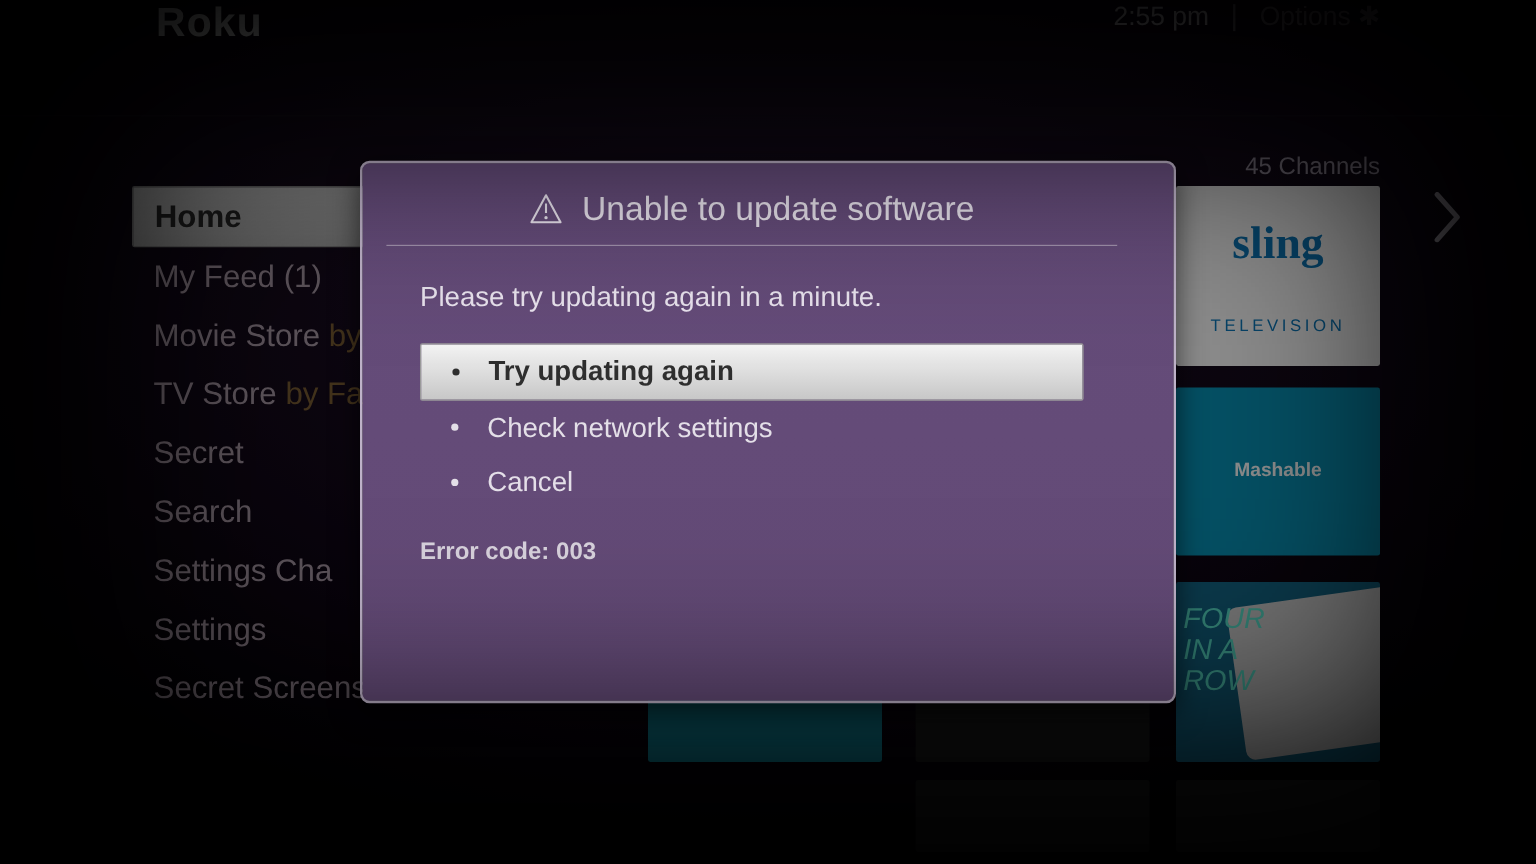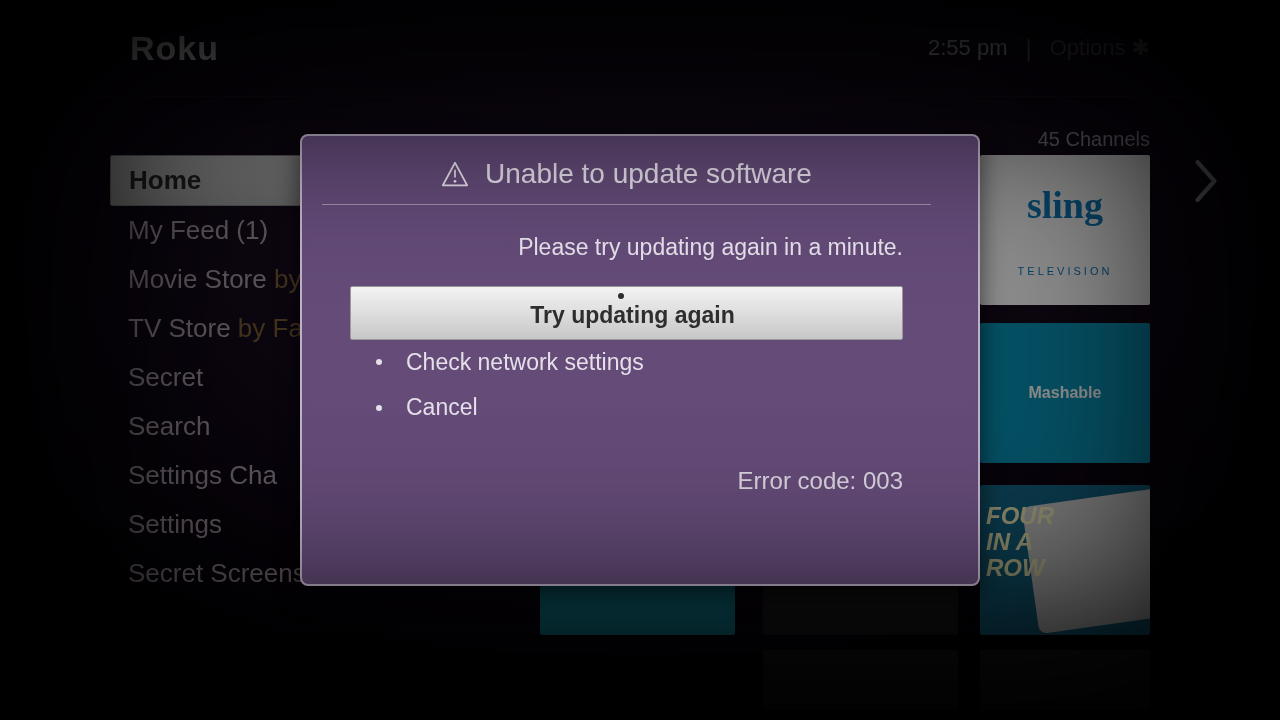--- a/index.html
+++ b/index.html
@@ -3,21 +3,21 @@
 <meta charset="utf-8">
 <style>
   html,body{margin:0;padding:0;width:1280px;height:720px;overflow:hidden;
     font-family:"Helvetica Neue",Arial,sans-serif;
     background:#000;}
   .screen{position:relative;width:1280px;height:720px;
     background:radial-gradient(ellipse 900px 500px at 640px 250px,#261630 0%,#120918 55%,#000 100%);}
   .vignette{position:absolute;inset:0;pointer-events:none;
     box-shadow:inset 0 0 180px 90px #000;}
   
-  .header{position:absolute;top:0;left:0;right:0;height:96px;display:flex;align-items:center;
+  .header{position:absolute;top:0;left:0;right:0;height:96px;display:flex;align-items:flex-start;
     padding:0 130px 0 130px;}
   .logo{color:#fff;font-weight:900;font-size:34px;letter-spacing:1px;}
   .header-right{margin-left:auto;display:flex;align-items:center;color:#c5c0c7;font-size:22px;}
   .time{}
   .vbar{margin:0 18px;color:#6a646e;font-size:24px;}
   .options{color:#61565f;}
   .asterisk{margin-left:6px;color:#61565f;font-size:22px;}
   .header-rule{position:absolute;top:96px;left:0;right:0;border-top:1px solid #1a1320;}
   
   .sidebar{position:absolute;top:155px;left:110px;width:300px;}
@@ -27,49 +27,49 @@
     border:1px solid #8f8f8f;border-radius:2px;}
   
   .ch-count{position:absolute;top:128px;right:130px;color:#9c93a2;font-size:20px;}
   .chevron{position:absolute;top:160px;right:60px;color:#bcb4c1;}
   .chevron svg{width:28px;height:42px;}
   
   .tiles{position:absolute;top:155px;left:540px;}
   .tile{position:absolute;border-radius:2px;gap:38px;}
   .t-sling{top:0;left:440px;width:170px;height:150px;background:#fff;display:flex;flex-direction:column;align-items:center;justify-content:center}
   .t-sling .s1{font-family:Georgia,serif;font-size:38px;font-weight:bold;color:#0d7bbd;}
-  .t-sling .s2{font-size:11px;letter-spacing:3px;color:#0d7bbd;}
+  .t-sling .s2{font-size:14px;letter-spacing:3px;color:#0d7bbd;}
   .t-mash{top:168px;left:440px;width:170px;height:140px;background:#0a93b7;color:#fff;display:flex;align-items:center;justify-content:center;font-size:16px;font-weight:bold}
   .t-four{top:330px;left:440px;width:170px;height:150px;background:#156a8b;overflow:hidden}
-  .t-four .ftxt{position:absolute;left:6px;top:18px;color:#fef9c3;font-weight:700;font-size:24px;line-height:26px;font-style:italic}
+  .t-four .ftxt{position:absolute;left:6px;top:18px;color:#5eead4;font-weight:400;font-size:24px;line-height:26px;font-style:italic}
   .t-four .board{position:absolute;right:-20px;top:12px;width:140px;height:128px;background:#d8d8d8;border-radius:8px;transform:rotate(-8deg)}
   .t-gen{top:168px;left:223px;width:195px;height:140px;background:#0f8699}
   .t-gen2{top:330px;left:223px;width:195px;height:150px;background:#1a1a1a}
   .t-gen3{top:330px;left:0;width:195px;height:150px;background:#0f8699}
   .t-row2a{top:495px;left:223px;width:195px;height:60px;background:#1a1a1a}
   .t-row2b{top:495px;left:440px;width:170px;height:60px;background:#1a1a1a}
   
   .modal{position:absolute;top:134px;left:300px;width:680px;height:452px;
     background:linear-gradient(#654c7a,#634a76);
     border:2px solid #bfb3c9;border-radius:8px;
     box-shadow:0 8px 24px rgba(0,0,0,.6);
     padding:0 75px 0 48px;color:#e9e3ee;box-sizing:border-box;}
   .modal-title-wrap{display:flex;align-items:center;justify-content:center;gap:16px;
     padding:22px 0 14px 0;}
   .modal-title{font-size:28px;}
   .warn-icon svg{width:28px;height:26px;display:block}
   .hr{border:none;border-top:1px solid #a393af;margin:0 -28px 0 -28px;}
-  .modal-body{padding-top:26px;font-size:23px;line-height:1.45;text-align:right;}
+  .modal-body{padding-top:26px;font-size:23px;line-height:1.45;}
   .p{margin:0 0 22px 0;}
   .opts{margin-top:14px;}
   .opt{display:flex;align-items:center;padding:6px 14px 6px 26px;font-size:23px;color:#e4dfe8;border-radius:2px;}
   .opt .dot{width:6px;height:6px;border-radius:50%;background:#e4dfe8;margin-right:24px;flex:none}
-  .opt.selected{background:linear-gradient(#f4f4f4,#c7c7c7);color:#2e2e2e;font-weight:600;border:1px solid #9a9a9a;flex-direction:column;}
+  .opt.selected{background:linear-gradient(#f4f4f4,#c7c7c7);color:#2e2e2e;font-weight:600;border:1px solid #9a9a9a;}
   .opt.selected .dot{background:#2e2e2e}
-  .err{margin-top:34px;font-size:24px;color:#d8d2dd;}
+  .err{margin-top:22px;font-size:20px;color:#d8d2dd;font-weight:bold;}
   
   .dim{position:absolute;inset:0;background:rgba(0,0,0,.45);}
 </style>
 </head>
 <body>
 
 <div class="screen">
 
   <div class="header">
     <div class="logo">Roku</div>

